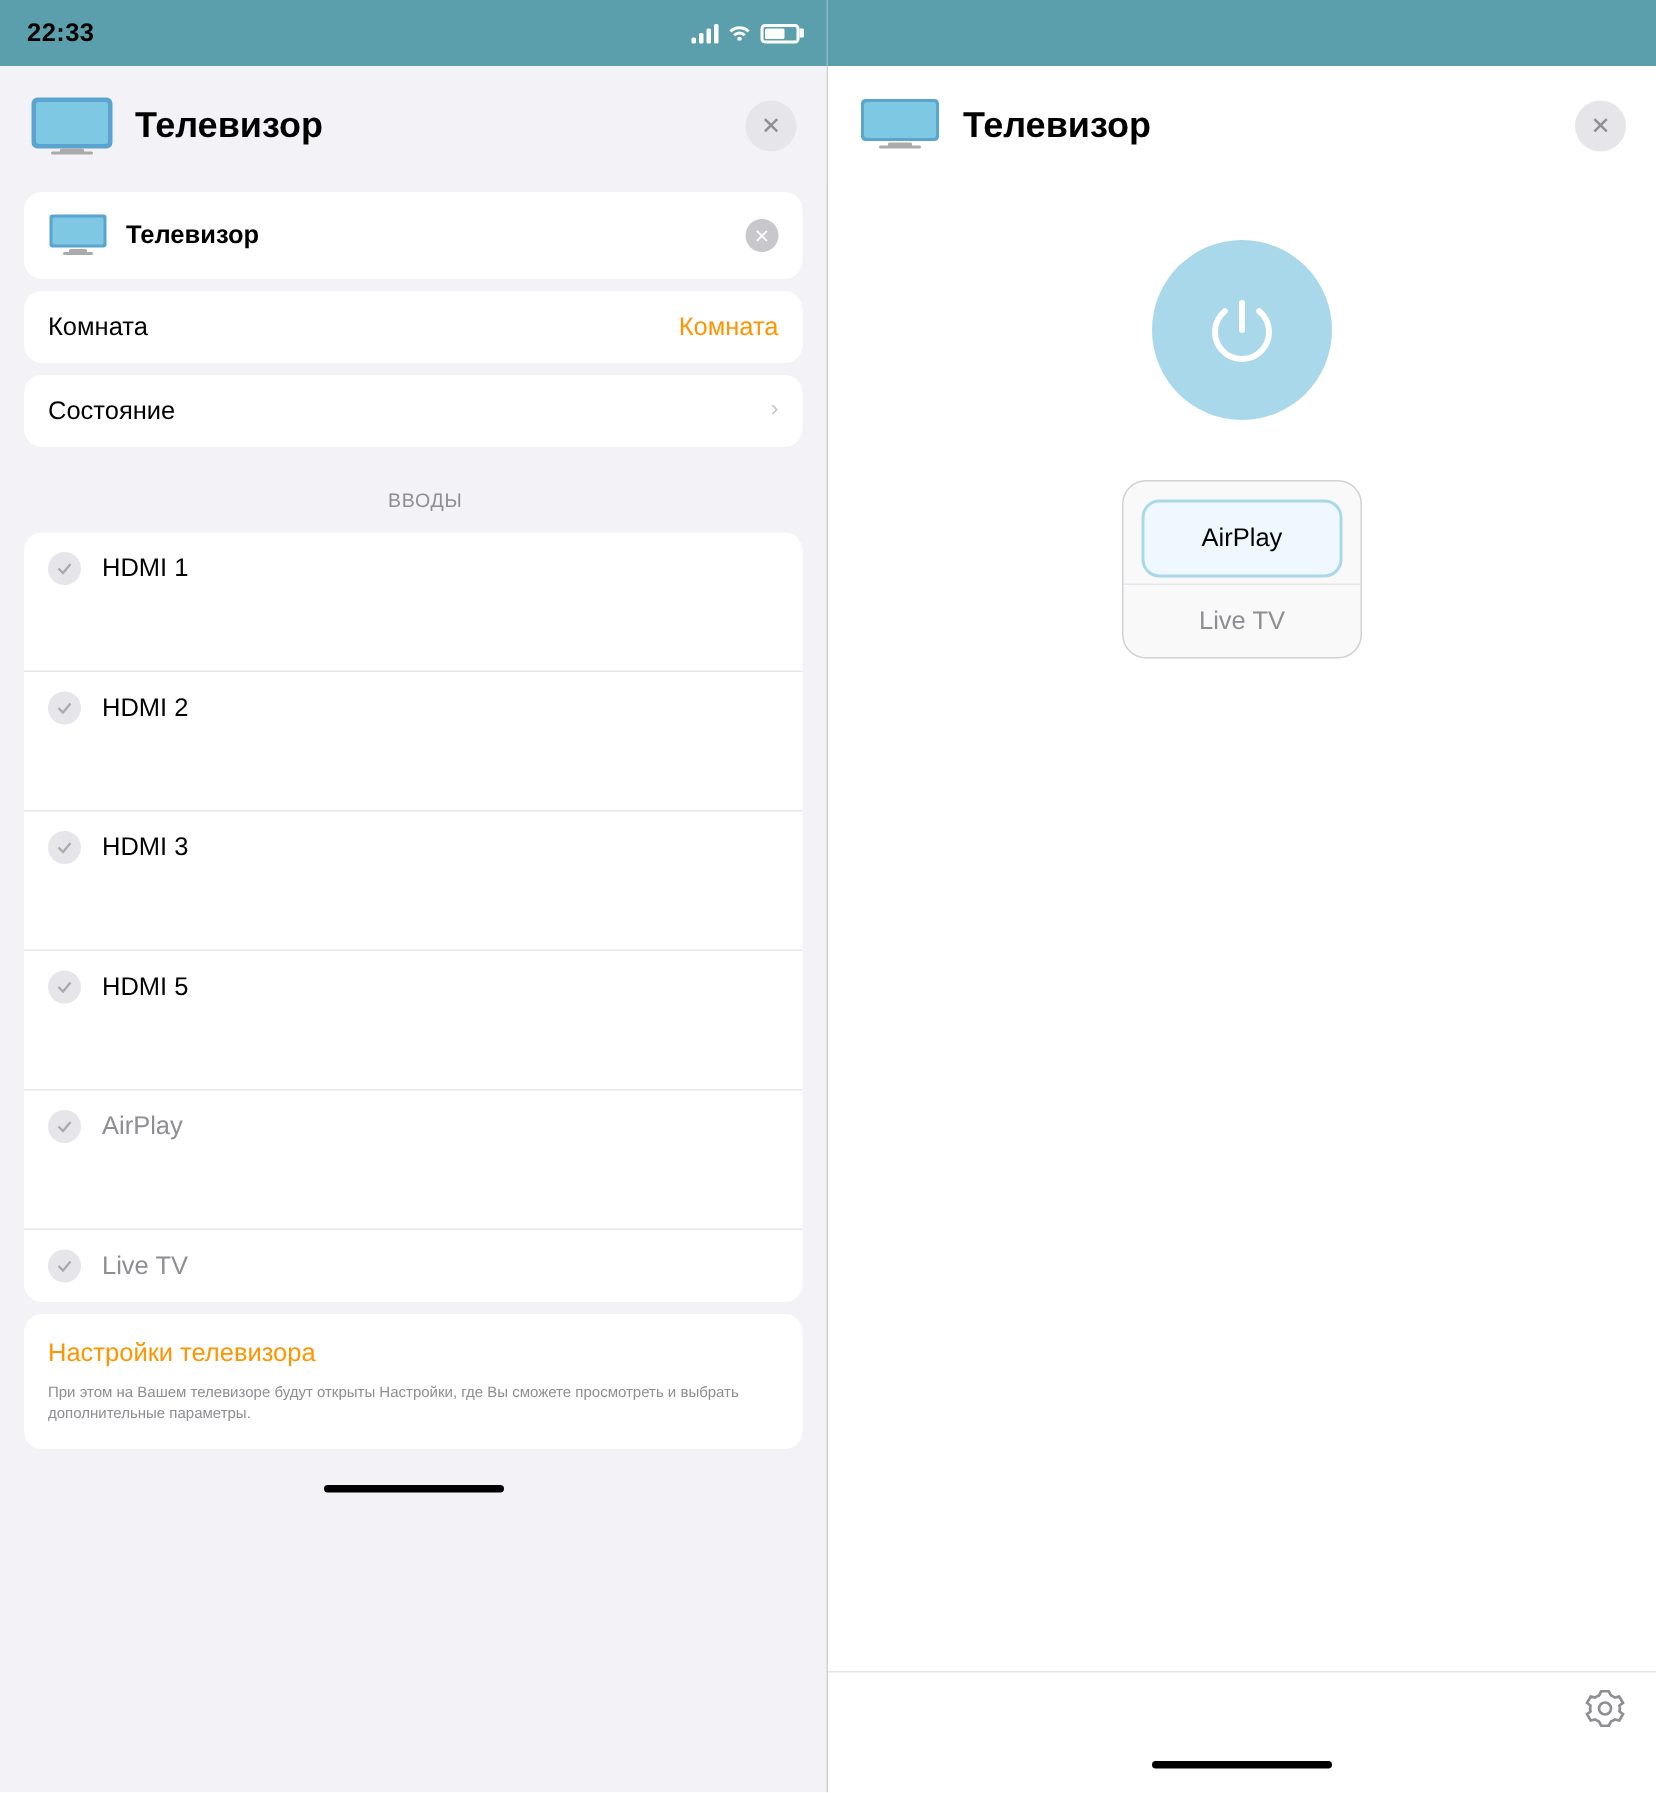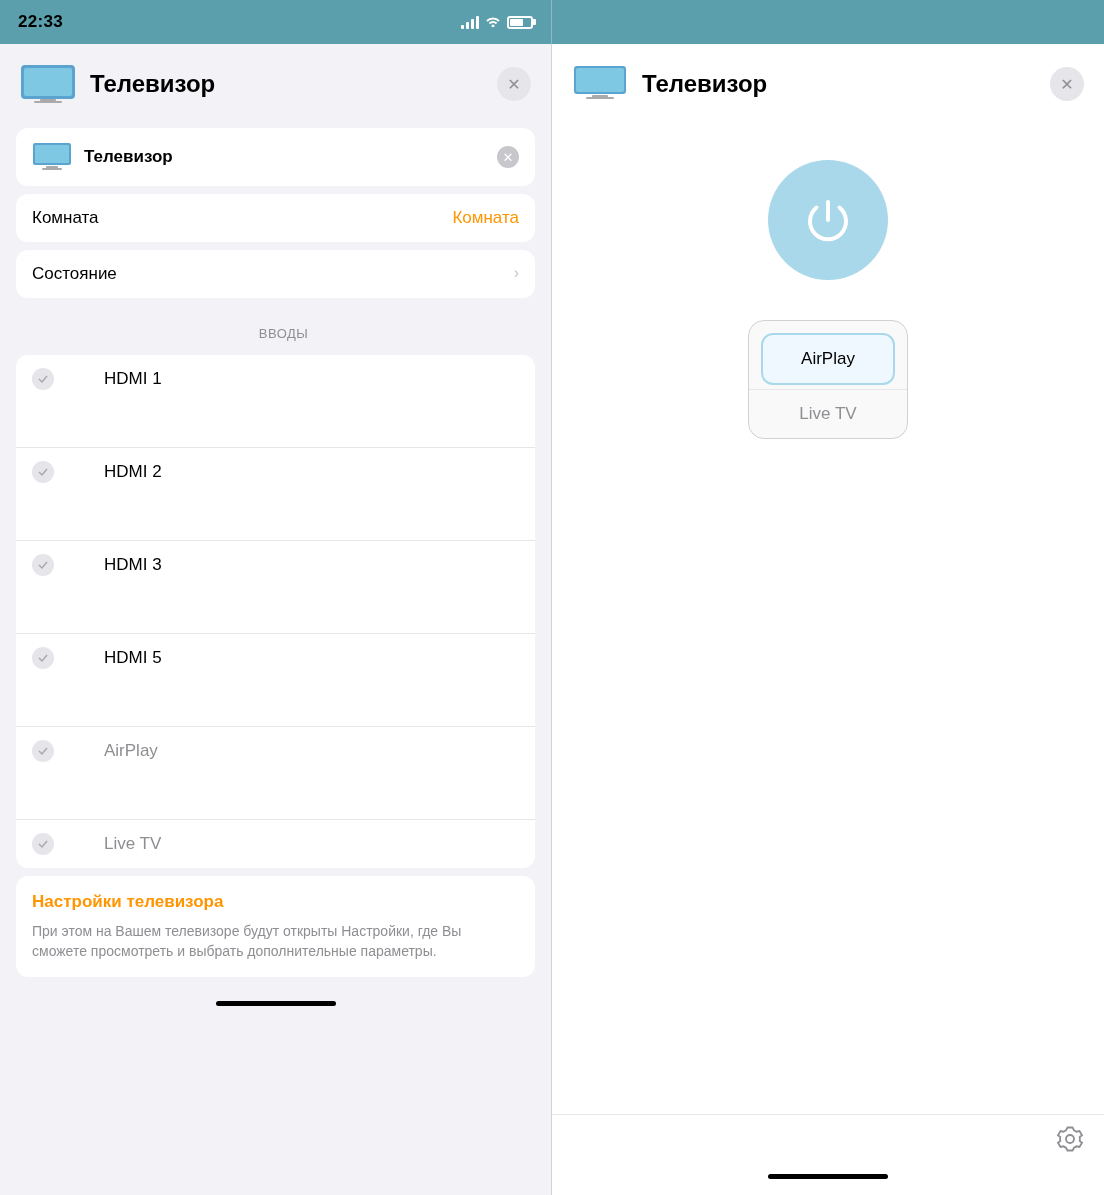--- a/index.html
+++ b/index.html
@@ -255,21 +255,20 @@
       letter-spacing: 0.5px;
       text-align: center;
     }
 
     
     .input-row {
       display: flex;
       align-items: center;
       padding: 13px 16px;
       min-height: 48px;
-      gap: 36px;
     }
     .input-row + .input-row {
       border-top: 1px solid #e5e5ea;
       margin-top: 44px;
     }
     .check-circle {
       width: 22px;
       height: 22px;
       border-radius: 50%;
       background: #e5e5ea;
@@ -294,25 +293,25 @@
     
     .settings-link-card {
       background: #ffffff;
       border-radius: 12px;
       margin: 8px 16px;
       padding: 16px;
     }
     .settings-link-title {
       font-size: 17px;
       color: #ff9500;
-      font-weight: 700;
+      font-weight: 400;
       margin-bottom: 10px;
     }
     .settings-link-desc {
-      font-size: 14px;
+      font-size: 10px;
       color: #8e8e93;
       line-height: 1.4;
     }
 
     
     .right-content {
       flex: 1;
       display: flex;
       flex-direction: column;
       align-items: center;

